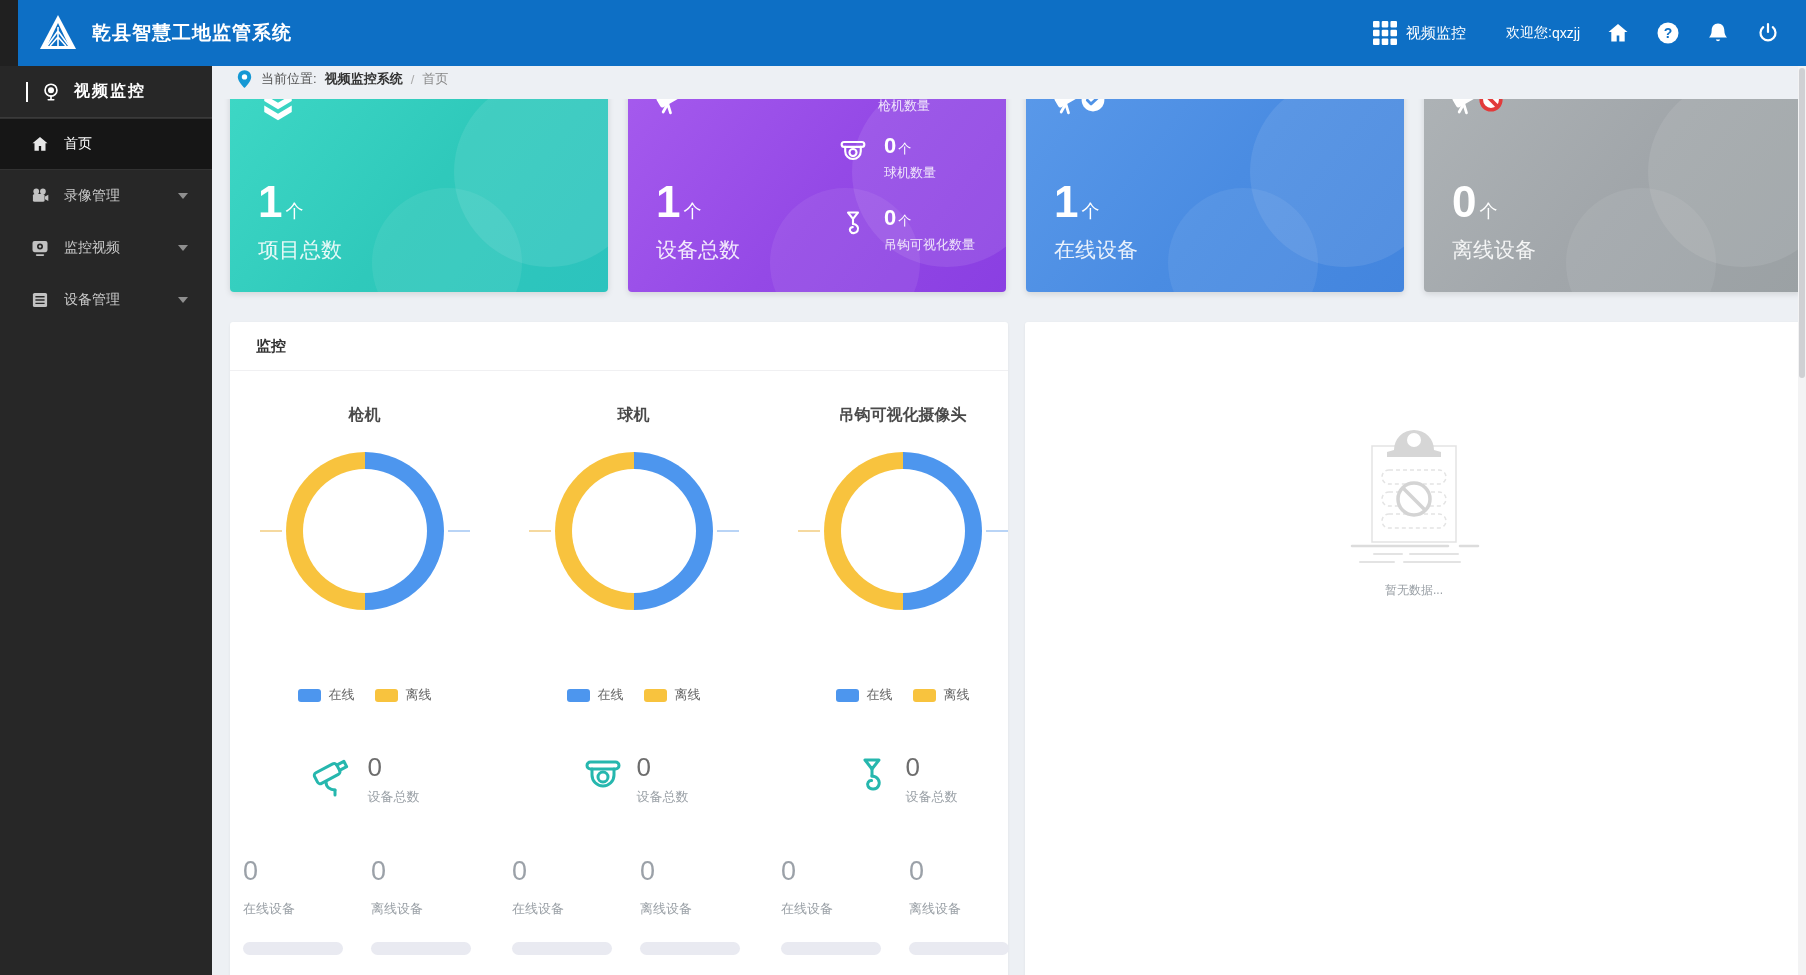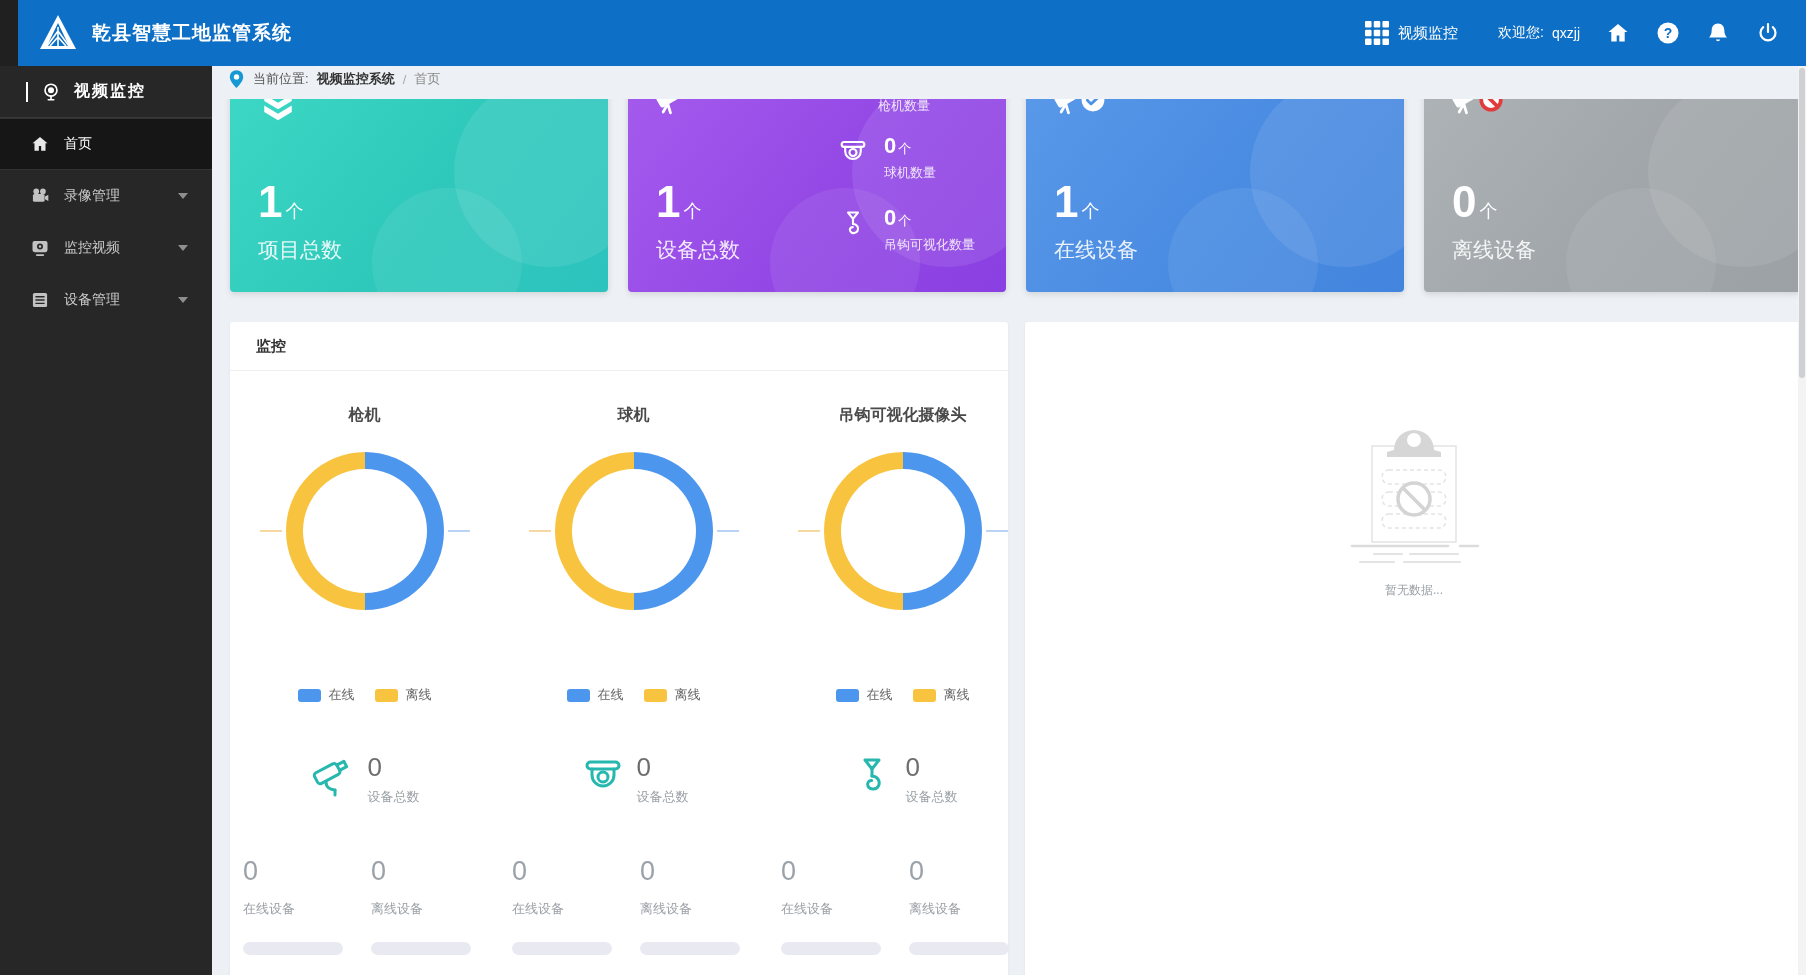--- a/index.html
+++ b/index.html
@@ -9,34 +9,34 @@
     font-family:"Liberation Sans","DejaVu Sans",sans-serif;
     background:#edf0f4; color:#333;
   }
   
   .topbar{position:absolute;left:0;top:0;width:1806px;height:66px;background:#0d6fc5;display:flex;align-items:center;z-index:30;}
   .corner-dark{position:absolute;left:0;top:0;width:18px;height:66px;background:#202020;}
   .brand{display:flex;align-items:center;margin-left:38px;gap:14px;}
   .brand-title{color:#fff;font-size:19px;font-weight:bold;letter-spacing:1px;}
   .topbar-right{margin-left:auto;display:flex;align-items:center;gap:26px;margin-right:26px;color:#fff;}
   .app-switch{display:flex;align-items:center;gap:9px;font-size:15px;cursor:pointer;}
-  .welcome{display:flex;align-items:center;gap:8px;font-size:14px;margin-left:14px;}
+  .welcome{display:flex;align-items:center;font-size:14px;margin-left:14px;}
   .tb-icon{display:inline-flex;width:24px;height:24px;align-items:center;justify-content:center;cursor:pointer;}
   
   .sidebar{position:absolute;left:0;top:66px;bottom:0;width:212px;background:#272727;z-index:20;}
   .side-brand{height:52px;display:flex;align-items:center;gap:12px;padding-left:26px;border-bottom:1px solid #3a3a3a;}
   .side-brand .vbar{width:2px;height:20px;background:#fff;}
   .side-brand-label{color:#fff;font-size:16px;font-weight:bold;letter-spacing:2px;}
   .side-item{height:52px;display:flex;align-items:center;gap:14px;padding:0 24px 0 30px;color:#c9c9c9;font-size:14px;cursor:pointer;}
   .side-item.active{background:#161616;color:#fff;border-top:1px solid #323232;border-bottom:1px solid #323232;}
   .side-item .caret{margin-left:auto;width:0;height:0;border-left:5px solid transparent;border-right:5px solid transparent;border-top:6px solid #8f8f8f;}
   .side-ico{display:inline-flex;width:20px;height:20px;align-items:center;justify-content:center;color:#c2c2c2;}
   
   .main{position:absolute;left:212px;top:66px;right:0;bottom:0;background:#edf0f4;}
-  .breadcrumb{height:26px;display:flex;align-items:center;gap:8px;padding-left:16px;font-size:13px;color:#555;}
+  .breadcrumb{height:26px;display:flex;align-items:center;gap:8px;padding-left:24px;font-size:13px;color:#555;}
   .crumb-section{font-weight:bold;color:#333;}
   .crumb-sep{color:#aaa;}
   .crumb-current{color:#888;}
   .viewport{position:absolute;left:0;top:33px;right:0;bottom:0;overflow:hidden;}
   
   .cards{display:flex;gap:20px;margin:-52px 0 0 18px;}
   .card{position:relative;width:378px;height:245px;border-radius:4px;overflow:hidden;color:#fff;box-shadow:0 2px 6px rgba(0,0,0,.12);}
   .card-teal{background:linear-gradient(128deg,#3fd9c6 0%,#2fc9bb 55%,#2cc3be 100%);}
   .card-purple{background:linear-gradient(128deg,#a75cee 0%,#9449e6 55%,#8a3fe2 100%);}
   .card-blue{background:linear-gradient(128deg,#5b9aea 0%,#4a8ce2 55%,#4385de 100%);}

